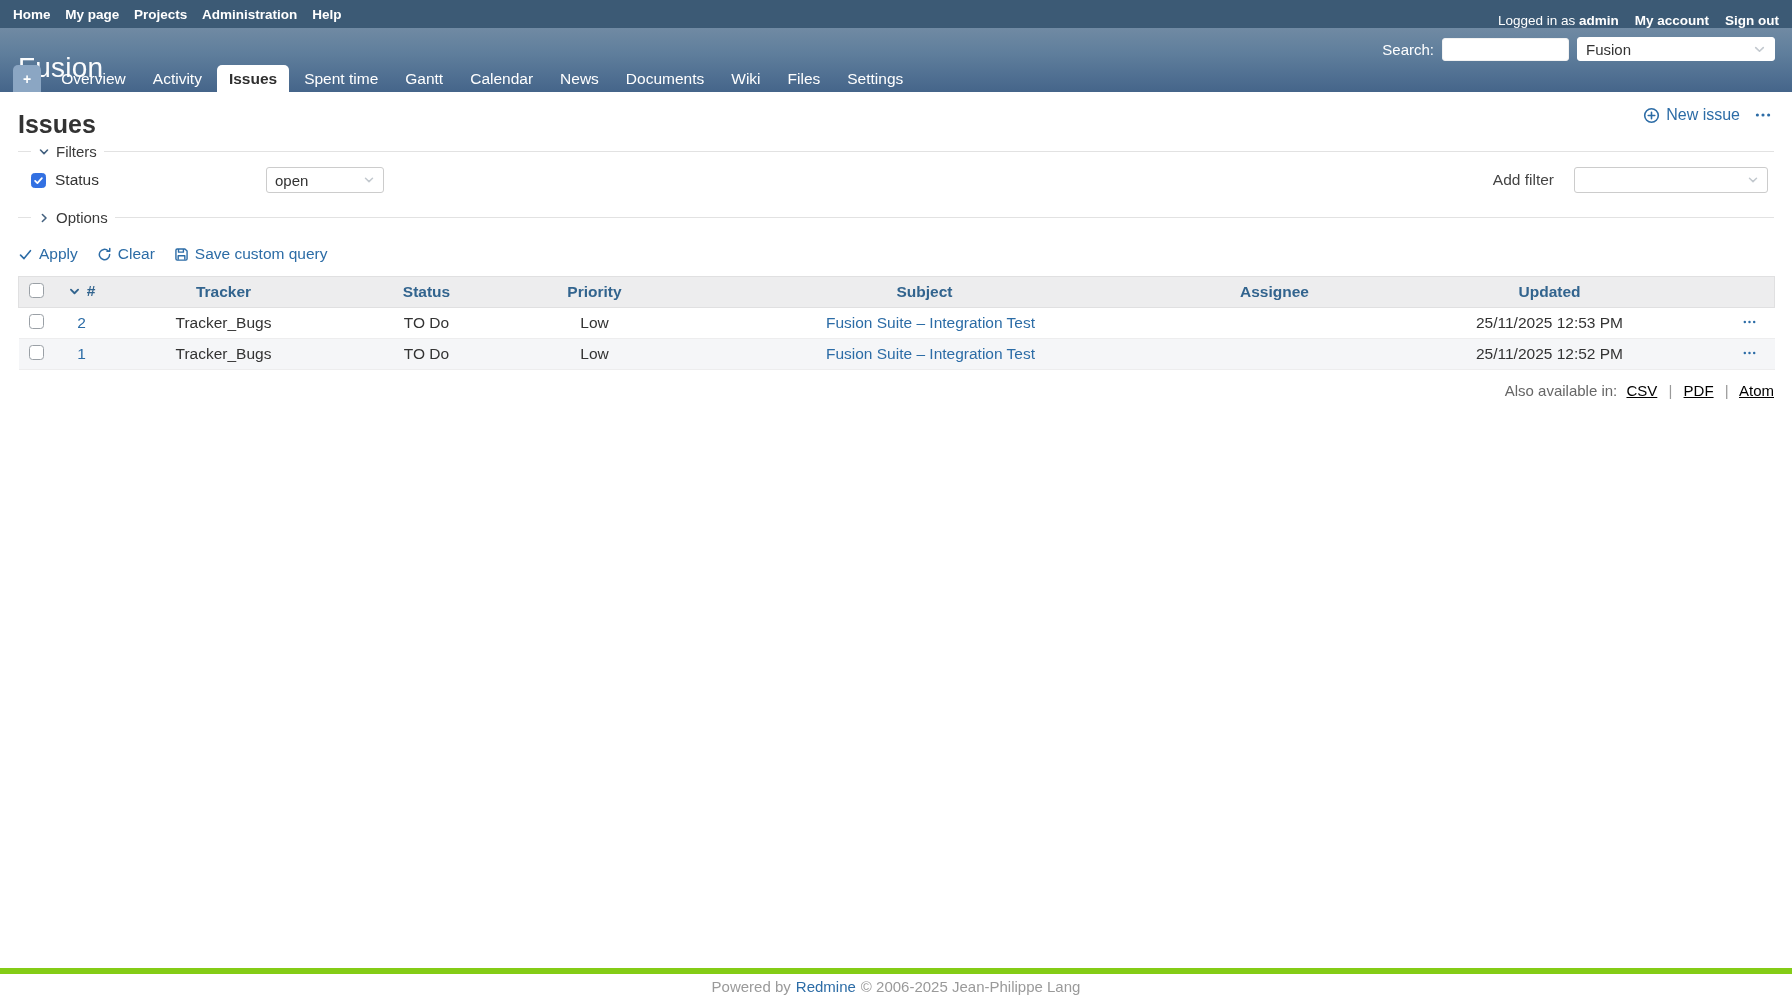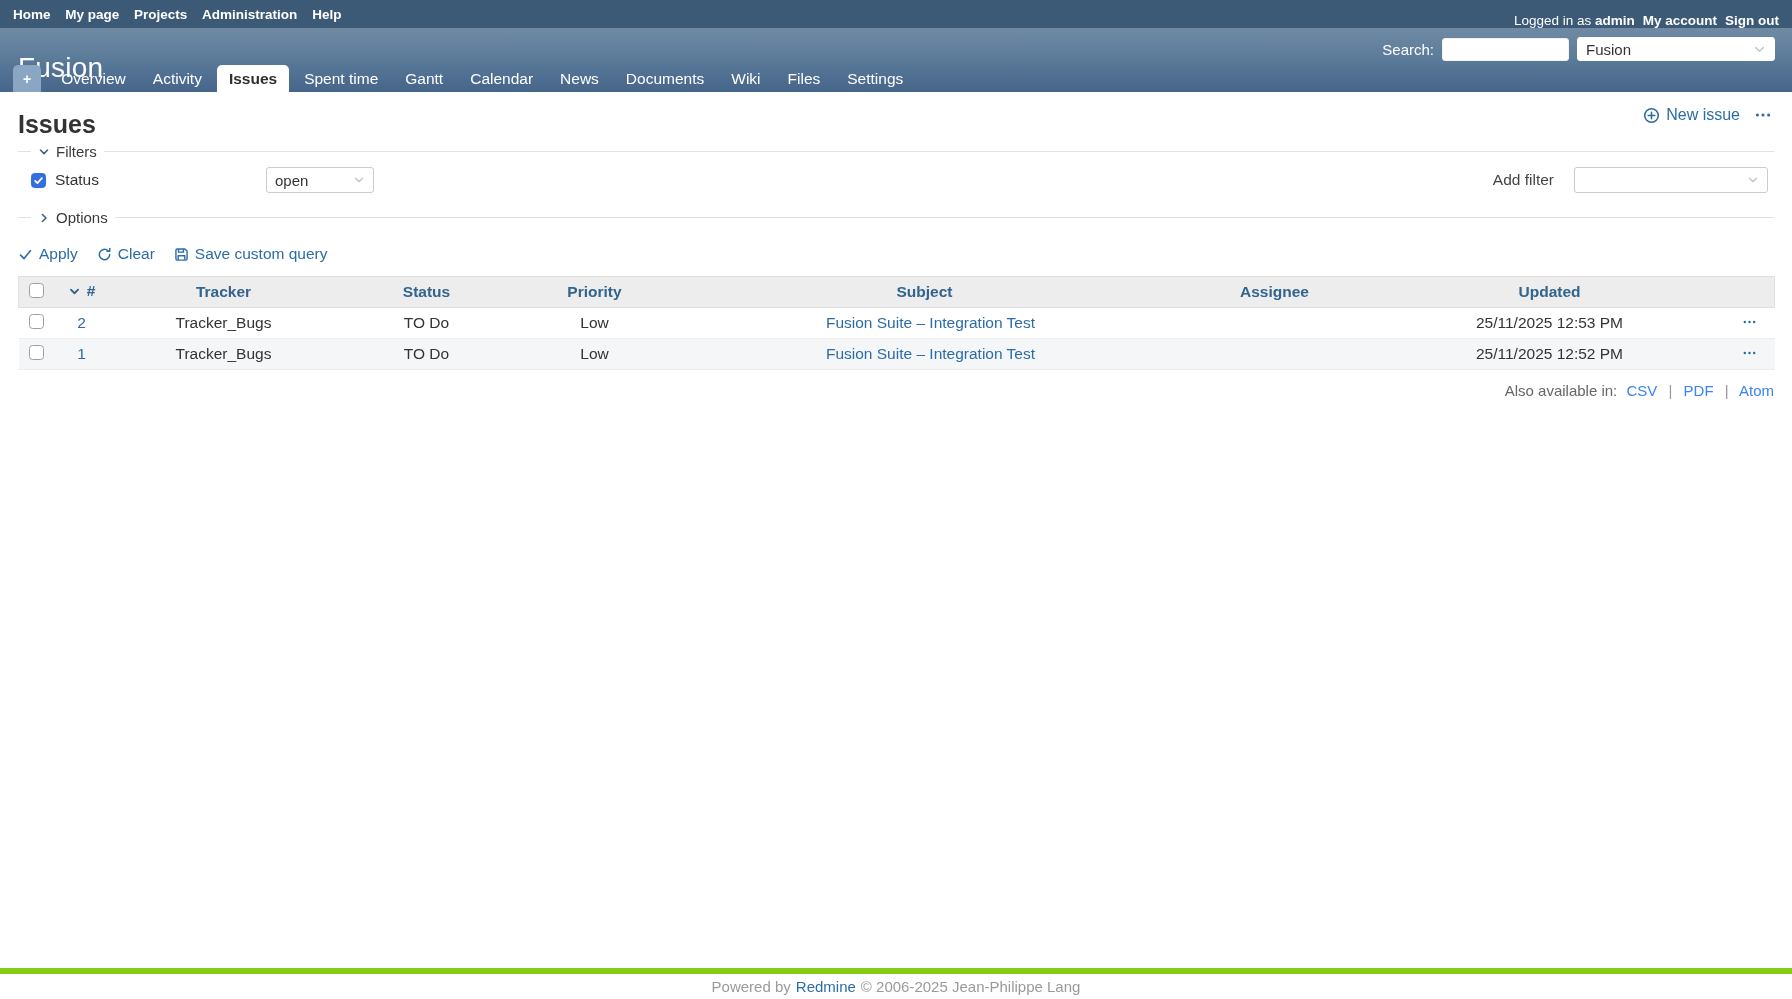--- a/index.html
+++ b/index.html
@@ -21,21 +21,21 @@
     display: flex;
     align-items: center;
     justify-content: space-between;
     padding: 0 13px;
     font-size: 13.5px;
     color: #fff;
     flex: 0 0 auto;
   }
   .top-menu a { color: #fff; font-weight: 700; }
   .top-menu-left a { margin-right: 11px; }
-  .top-menu-right { display: flex; align-items: center; gap: 8px; margin-top: 13px; }
+  .top-menu-right { display: flex; align-items: center; gap: 16px; margin-top: 13px; }
   .logged-as { font-weight: 400; }
   .logged-as b { font-weight: 700; }
 
   
   .header {
     height: 64px;
     background: linear-gradient(180deg, #708aa3 0%, #5f7e9c 40%, #45658a 100%);
     position: relative;
     flex: 0 0 auto;
   }
@@ -161,21 +161,21 @@
   fieldset.collapsible legend .chev { color: #44617f; }
 
   .filters-body {
     position: relative;
     height: 36px;
     margin: 2px 0 2px 0;
     display: flex;
     align-items: center;
   }
   .status-filter { display: flex; align-items: center; margin-left: 13px; gap: 9px; font-size: 15.5px; color: #333; }
-  .status-select { position: absolute; left: 248px; width: 108px; height: 26px; }
+  .status-select { position: absolute; left: 248px; width: 118px; height: 26px; }
   .add-filter { position: absolute; right: 6px; display: flex; align-items: center; gap: 20px; font-size: 15.5px; color: #444; }
   .add-filter .select-box { width: 194px; height: 26px; }
 
   fieldset.options-set { margin-top: 9px; padding-bottom: 2px; }
 
   .query-buttons {
     margin-top: 17px;
     display: flex;
     align-items: center;
     gap: 19px;
@@ -231,21 +231,21 @@
   .sort-chev { color: #32648e; }
   .row-actions { color: #2c6ca6; cursor: pointer; display: inline-flex; }
 
   .paginator { margin-top: 24px; font-size: 15.5px; color: #8a8a8a; }
   .other-formats {
     margin-top: 12px;
     text-align: right;
     font-size: 15px;
     color: #666;
   }
-  .other-formats a { color: #3b82f6; }
+  .other-formats a { color: #000000; text-decoration: underline; }
   .other-formats .sep { color: #999; margin: 0 7px; }
 
   
   .footer {
     flex: 0 0 auto;
     height: 31px;
     border-top: 6px solid #84cc16;
     display: flex;
     align-items: center;
     justify-content: center;

